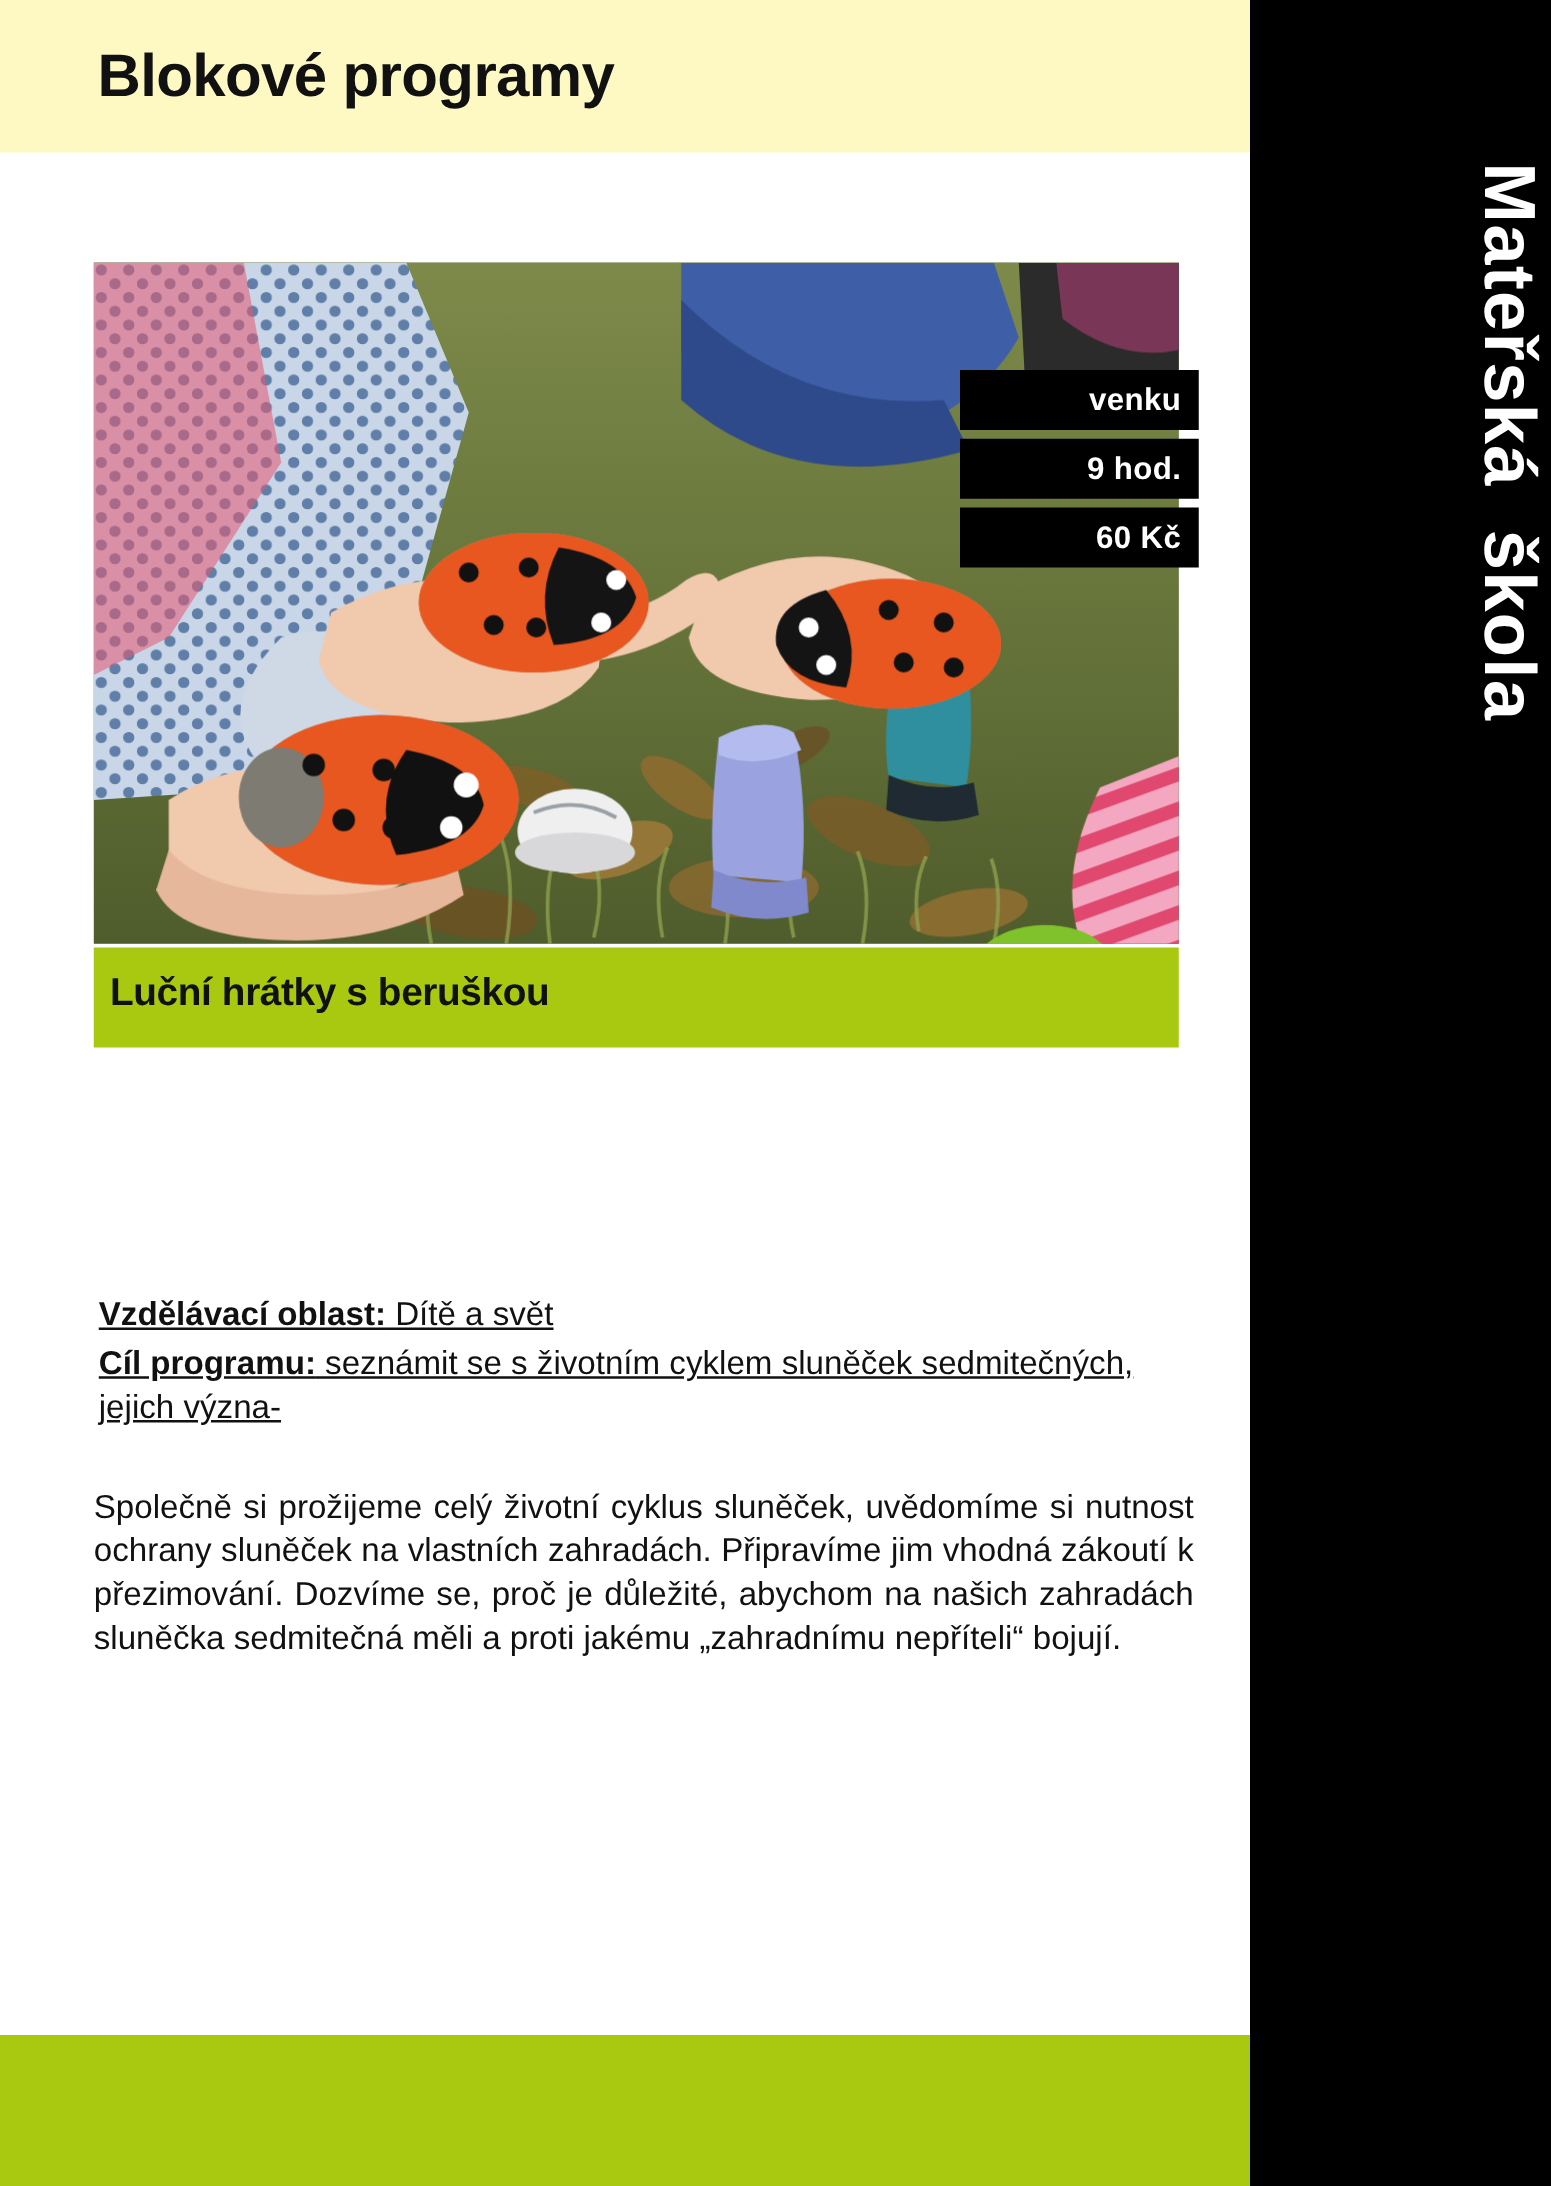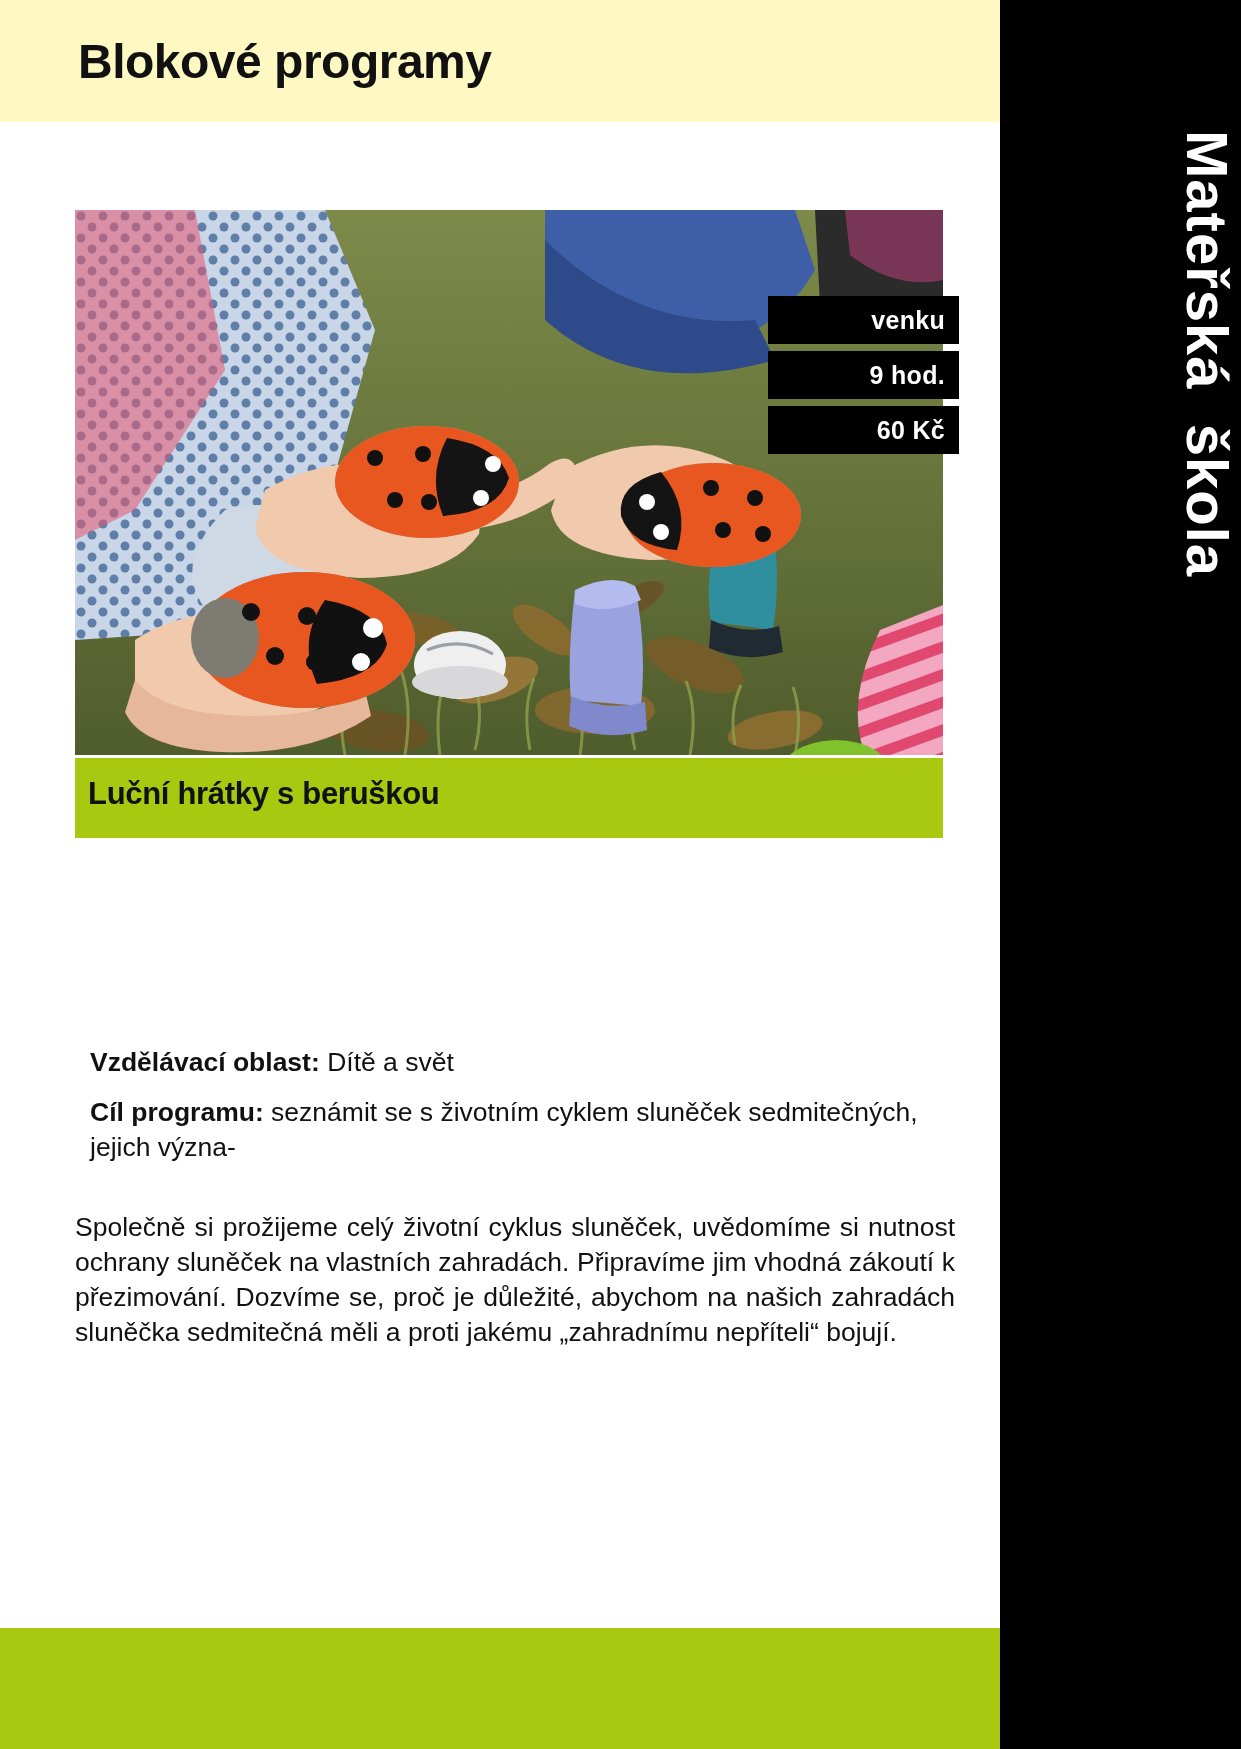--- a/index.html
+++ b/index.html
@@ -137,21 +137,21 @@
     font-size: 26.5px;
     line-height: 1.33;
   }
   .body-text .lead { margin: 0 0 0 0; }
   .body-text .lead .lbl { font-weight: bold; }
   .body-text .para {
     margin: 44px 0 12px 0;
     text-align: justify;
     text-justify: inter-word;
   }
-  .body-text .lead-line { margin: 15px; }
+  .body-text .lead-line { margin: 4px; text-decoration: underline; }
 </style>
 </head>
 <body>
 
 <div class="top-banner">
   <div class="title">Blokové programy</div>
 </div>
 
 <div class="side-bar"></div>
 <div class="side-label">Mateřská  škola</div>

